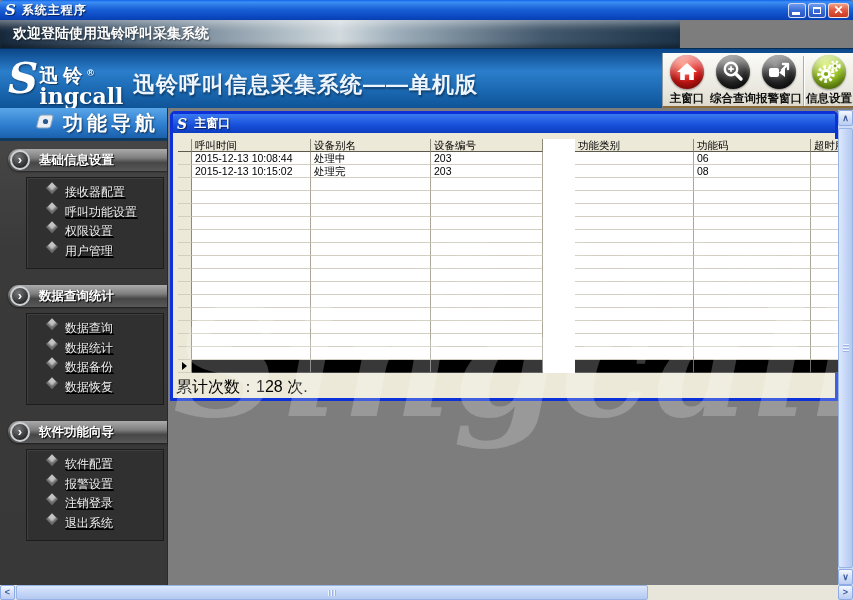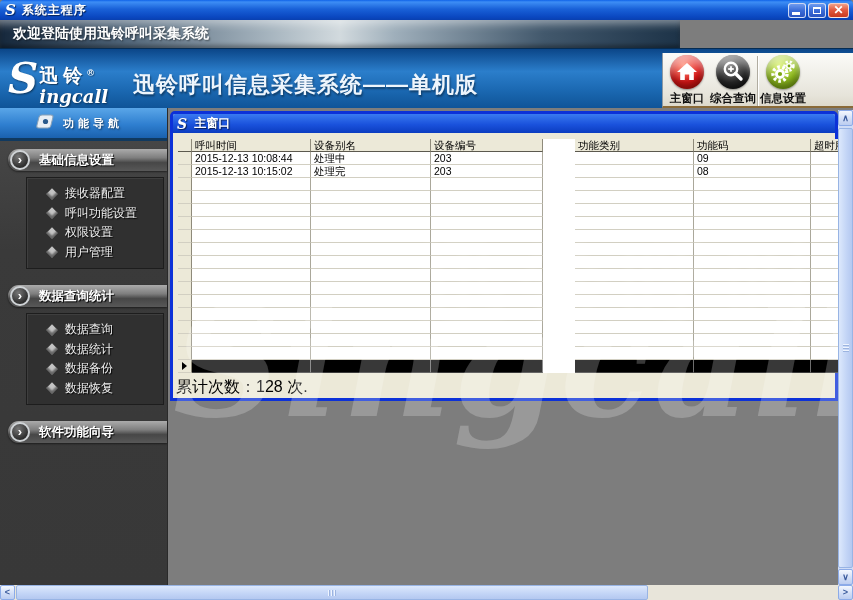--- a/index.html
+++ b/index.html
@@ -33,21 +33,21 @@
   
   .logobar{position:absolute;left:0;top:48px;width:853px;height:60px;
     background:linear-gradient(180deg,#0b4688 0%,#2b7ecb 38%,#1a67b0 72%,#0f5498 100%);
     border-top:1px solid #062c52;}
   .brand{position:absolute;left:8px;top:8px;color:#fff;display:flex;}
   .brand-s{font-family:"DejaVu Serif",serif;font-style:italic;font-weight:bold;font-size:42px;
     line-height:44px;text-shadow:1px 1px 2px #0007;}
   .brand-right{display:flex;flex-direction:column;margin-left:1px;}
   .brand-cn-row{font-size:19px;font-weight:bold;letter-spacing:5px;line-height:20px;margin-top:6px;text-shadow:1px 1px 1px #0007;}
   .brand-cn-row sup{font-size:9px;letter-spacing:0;vertical-align:6px;}
-  .brand-rest{font-family:"DejaVu Serif",serif;font-style:italic;font-weight:bold;font-size:18px;
+  .brand-rest{font-family:"DejaVu Serif",serif;font-weight:bold;font-size:22px;
     line-height:21px;text-shadow:1px 1px 2px #0007;}
   .banner-title{position:absolute;left:133px;top:21px;color:#eef5fc;font-size:22px;font-weight:bold;
     letter-spacing:1px;text-shadow:1px 2px 2px #0006;}
 
   
   .toolbar{position:absolute;left:662px;top:53px;width:191px;height:55px;
     background:linear-gradient(180deg,#fbfbf8,#e6e4da 80%,#ddd9cc);
     border-left:1px solid #8d99a4;border-bottom:2px solid #8a6a38;
     display:flex;align-items:flex-start;padding:1px 0 0 1px;}
   .tbtn{width:46px;height:52px;display:flex;flex-direction:column;align-items:center;cursor:default;}
@@ -60,33 +60,33 @@
   .circ.green{background:radial-gradient(circle at 40% 30%,#def27e,#93c01f 55%,#5e8708);}
   .tsep{width:2px;height:50px;margin:2px 1px 0 1px;
     background:linear-gradient(90deg,#b0aca0 50%,#fff 50%);}
 
   
   .sidebar{position:absolute;left:0;top:108px;width:168px;height:477px;
     background:linear-gradient(180deg,#4a4a4a,#3a3a3a 30%,#383838);border-right:1px solid #2a2a2a;}
   .side-header{height:33px;background:linear-gradient(180deg,#5aa6e8 0%,#2f7fd0 55%,#1a61ae 100%);
     border-bottom:3px solid #10395f;display:flex;align-items:center;}
   .side-header-icon{margin:0 8px 0 33px;}
-  .side-header-title{color:#fff;font-size:11px;font-weight:bold;letter-spacing:4px;text-shadow:1px 1px 2px #0008;}
+  .side-header-title{color:#fff;font-size:20px;font-weight:bold;letter-spacing:4px;text-shadow:1px 1px 2px #0008;}
   .side-scroll{padding-top:8px;}
   .side-section{margin-bottom:16px;}
   .side-section-bar{height:22px;margin:0 0 6px 8px;border-radius:11px 0 0 11px;position:relative;
     background:linear-gradient(180deg,#ababab,#7e7e7e 40%,#474747 62%,#585858);
     display:flex;align-items:center;box-shadow:0 1px 2px rgba(0,0,0,.5);}
   .side-circle{width:20px;height:20px;border-radius:50%;margin:0 9px 0 2px;flex:none;
     background:radial-gradient(circle at 38% 30%,#777,#2e2e2e 70%);
     border:2px solid #cfd3d6;color:#fff;font-weight:bold;font-size:13px;line-height:16px;text-align:center;}
   .side-section-title{color:#fff;font-size:12.5px;font-weight:bold;text-shadow:1px 1px 1px #000;}
   .side-panel{margin-left:26px;width:138px;background:#303030;border:1px solid #1d1d1d;
     box-shadow:inset 1px 1px 0 rgba(255,255,255,.07);padding:6px 0;}
-  .side-item{height:19.5px;display:flex;align-items:center;cursor:default;}
+  .side-item{height:19.5px;display:flex;align-items:flex-start;cursor:default;text-decoration:underline;}
   .side-item .bullet{width:8px;height:8px;margin:0 9px 0 21px;flex:none;background:#c4c4c4;
     transform:rotate(45deg);box-shadow:inset -2px -2px 2px #666;}
   .side-item-label{color:#f0f0f0;font-size:12px;text-shadow:1px 1px 1px #000;}
 
   
   .main-area{position:absolute;left:168px;top:108px;width:685px;height:477px;overflow:hidden;background:#7d7d7d;}
   .wm-cn{position:absolute;left:250px;top:115px;font-size:92px;font-weight:bold;letter-spacing:10px;
     color:rgba(255,255,255,.10);filter:blur(3px);white-space:nowrap;pointer-events:none;z-index:5;}
   .wm-en{position:absolute;left:5px;top:175px;font-family:"DejaVu Serif",serif;font-style:italic;
     font-weight:bold;font-size:150px;color:rgba(255,255,255,.22);letter-spacing:2px;
@@ -191,20 +191,30 @@
       <span class="circ black">
         <svg width="34" height="34" viewBox="0 0 34 34">
           <circle cx="15" cy="14" r="6.2" fill="none" stroke="#fff" stroke-width="2.4"></circle>
           <line x1="15" y1="11.2" x2="15" y2="16.8" stroke="#fff" stroke-width="1.8"></line>
           <line x1="12.2" y1="14" x2="17.8" y2="14" stroke="#fff" stroke-width="1.8"></line>
           <line x1="19.5" y1="18.5" x2="25" y2="24" stroke="#fff" stroke-width="3.4" stroke-linecap="round"></line>
         </svg>
       </span>
       <span class="tlabel">综合查询</span>
     </div>
+    <div class="tbtn">
+      <span class="circ black">
+        <svg width="34" height="34" viewBox="0 0 34 34">
+          <rect x="7" y="13" width="10" height="9" rx="2" fill="#fff"></rect>
+          <path d="M17 17.5l6-4.5v9z" fill="#fff"></path>
+          <path d="M20 15l6-6m0 0h-5m5 0v5" stroke="#fff" stroke-width="2.4" fill="none" stroke-linecap="round"></path>
+        </svg>
+      </span>
+      <span class="tlabel">报警窗口</span>
+    </div>
     <div class="tsep"></div>
     <div class="tbtn">
       <span class="circ green">
         <svg width="34" height="34" viewBox="0 0 34 34">
           <circle cx="14" cy="19" r="7" fill="none" stroke="#fff" stroke-width="3.4" stroke-dasharray="2.6 2.4"></circle>
           <circle cx="14" cy="19" r="5" fill="#fff"></circle>
           <circle cx="14" cy="19" r="2.1" fill="#7ca812"></circle>
           <circle cx="23" cy="11" r="4.4" fill="none" stroke="#fff" stroke-width="2.6" stroke-dasharray="2.2 2"></circle>
           <circle cx="23" cy="11" r="3" fill="#fff"></circle>
           <circle cx="23" cy="11" r="1.4" fill="#7ca812"></circle>
@@ -279,20 +289,41 @@
                   <span class="bullet"></span>
                   <span class="side-item-label">数据恢复</span>
                 </div>
             </div>
           </div>
         </div>
         <div class="side-section">
           <div class="side-section-bar">
             <span class="side-circle">›</span>
             <span class="side-section-title">软件功能向导</span>
+          </div>
+          <div class="side-panel">
+            <div>
+
+            <div class="side-item">
+                  <span class="bullet"></span>
+                  <span class="side-item-label">软件配置</span>
+                </div>
+              <div class="side-item">
+                  <span class="bullet"></span>
+                  <span class="side-item-label">报警设置</span>
+                </div>
+              <div class="side-item">
+                  <span class="bullet"></span>
+                  <span class="side-item-label">注销登录</span>
+                </div>
+              <div class="side-item">
+                  <span class="bullet"></span>
+                  <span class="side-item-label">退出系统</span>
+                </div>
+            </div>
           </div>
         </div>
       </div>
   </div>
 
   <div class="main-area">
 
     <div class="mdi">
       <div class="mdi-titlebar">
         <span class="mdi-icon">S</span>
@@ -310,21 +341,21 @@
             <div class="gcell c6">超时服务</div>
           </div>
           <div>
 
           <div class="grid-row">
                 <div class="gcell sel c0"></div>
                 <div class="gcell c1">2015-12-13 10:08:44</div>
                 <div class="gcell c2">处理中</div>
                 <div class="gcell c3">203</div>
                 <div class="gcell c4"></div>
-                <div class="gcell c5">09</div>
+                <div class="gcell c5">06</div>
                 <div class="gcell c6"></div>
               </div>
               <div class="grid-row">
                 <div class="gcell sel c0"></div>
                 <div class="gcell c1">2015-12-13 10:15:02</div>
                 <div class="gcell c2">处理完</div>
                 <div class="gcell c3">203</div>
                 <div class="gcell c4"></div>
                 <div class="gcell c5">08</div>
                 <div class="gcell c6"></div>

